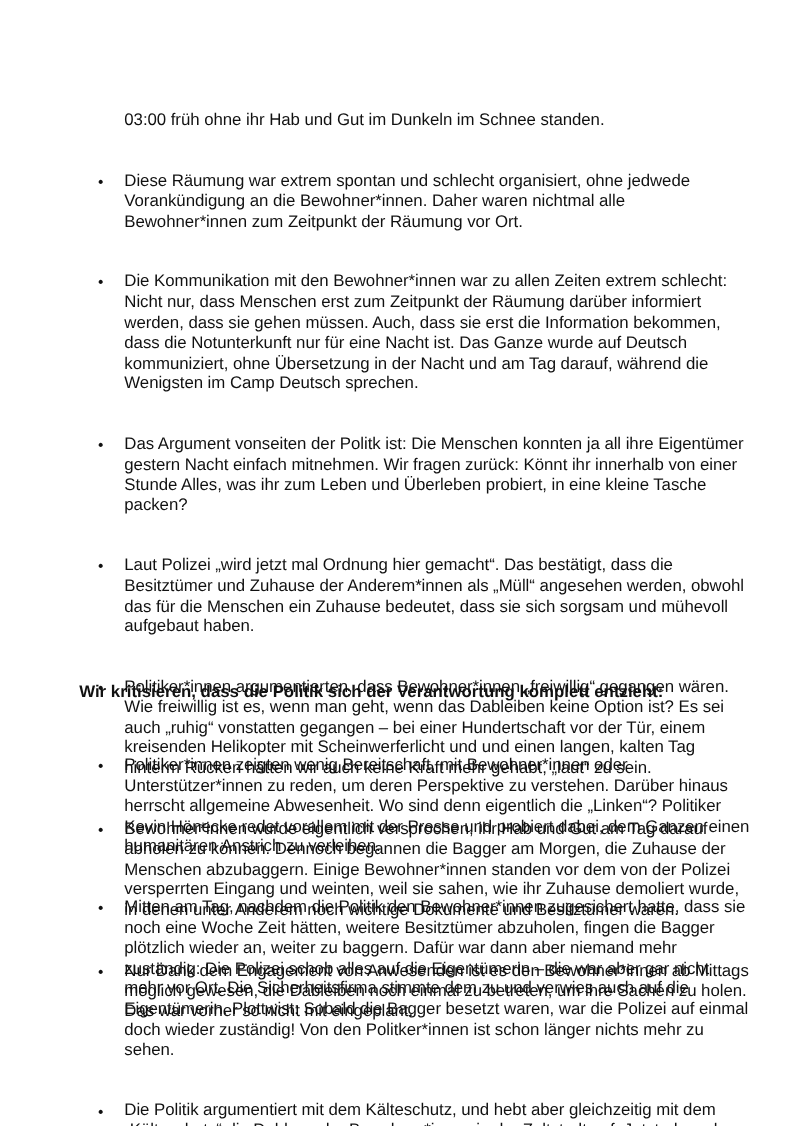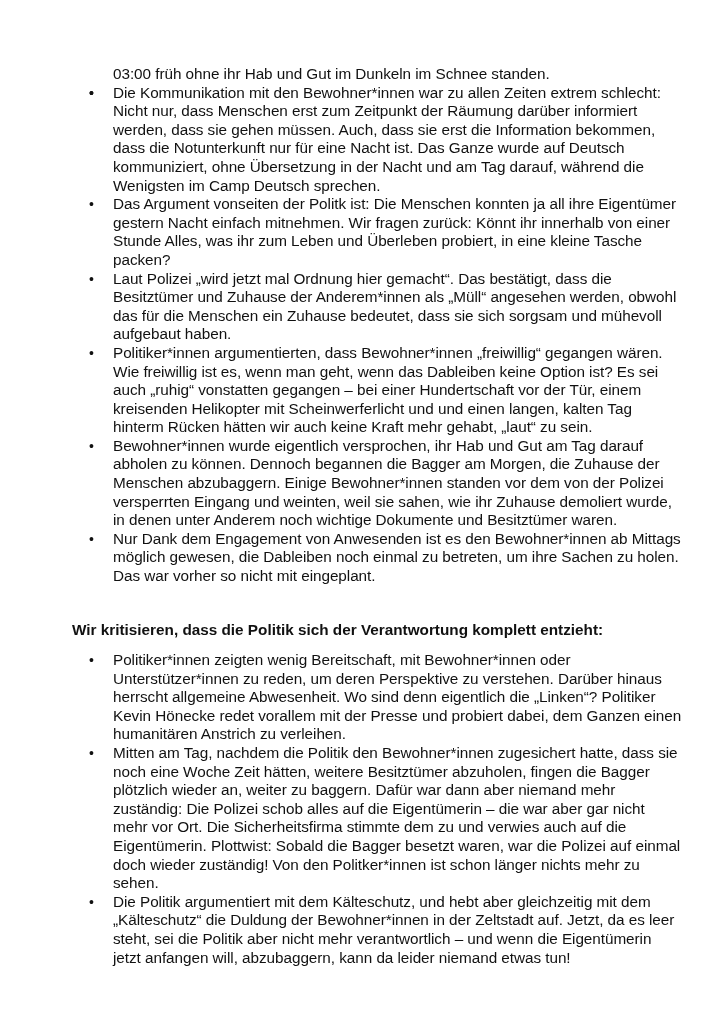--- a/index.html
+++ b/index.html
@@ -30,20 +30,21 @@
       left: 0;
       width: 723px;
     }
     .list li {
       position: relative;
       padding-left: 113px;
       padding-right: 40px;
       font-size: 15.3px;
       line-height: 18.6px;
       letter-spacing: -0.05px;
+      margin-top: 36px;
     }
     .list li .bullet {
       position: absolute;
       left: 89px;
       top: 0;
       font-size: 14px;
     }
     #list-1 { top: 65px; }
     #list-2 { top: 651px; }
     .heading {
@@ -61,20 +62,21 @@
 
 <div class="page">
 
   <ul class="list" id="list-1">
     <li class="continuation">
       
       <span>03:00 früh ohne ihr Hab und Gut im Dunkeln im Schnee standen.</span>
     </li>
     <li>
       <span class="bullet">•</span>
+      <span>Diese Räumung war extrem spontan und schlecht organisiert, ohne jedwede Vorankündigung an die Bewohner*innen. Daher waren nichtmal alle Bewohner*innen zum Zeitpunkt der Räumung vor Ort.</span>
     </li>
     <li>
       <span class="bullet">•</span>
       <span>Die Kommunikation mit den Bewohner*innen war zu allen Zeiten extrem schlecht: Nicht nur, dass Menschen erst zum Zeitpunkt der Räumung darüber informiert werden, dass sie gehen müssen. Auch, dass sie erst die Information bekommen, dass die Notunterkunft nur für eine Nacht ist. Das Ganze wurde auf Deutsch kommuniziert, ohne Übersetzung in der Nacht und am Tag darauf, während die Wenigsten im Camp Deutsch sprechen.</span>
     </li>
     <li>
       <span class="bullet">•</span>
       <span>Das Argument vonseiten der Politk ist: Die Menschen konnten ja all ihre Eigentümer gestern Nacht einfach mitnehmen. Wir fragen zurück: Könnt ihr innerhalb von einer Stunde Alles, was ihr zum Leben und Überleben probiert, in eine kleine Tasche packen?</span>
     </li>
     <li>

